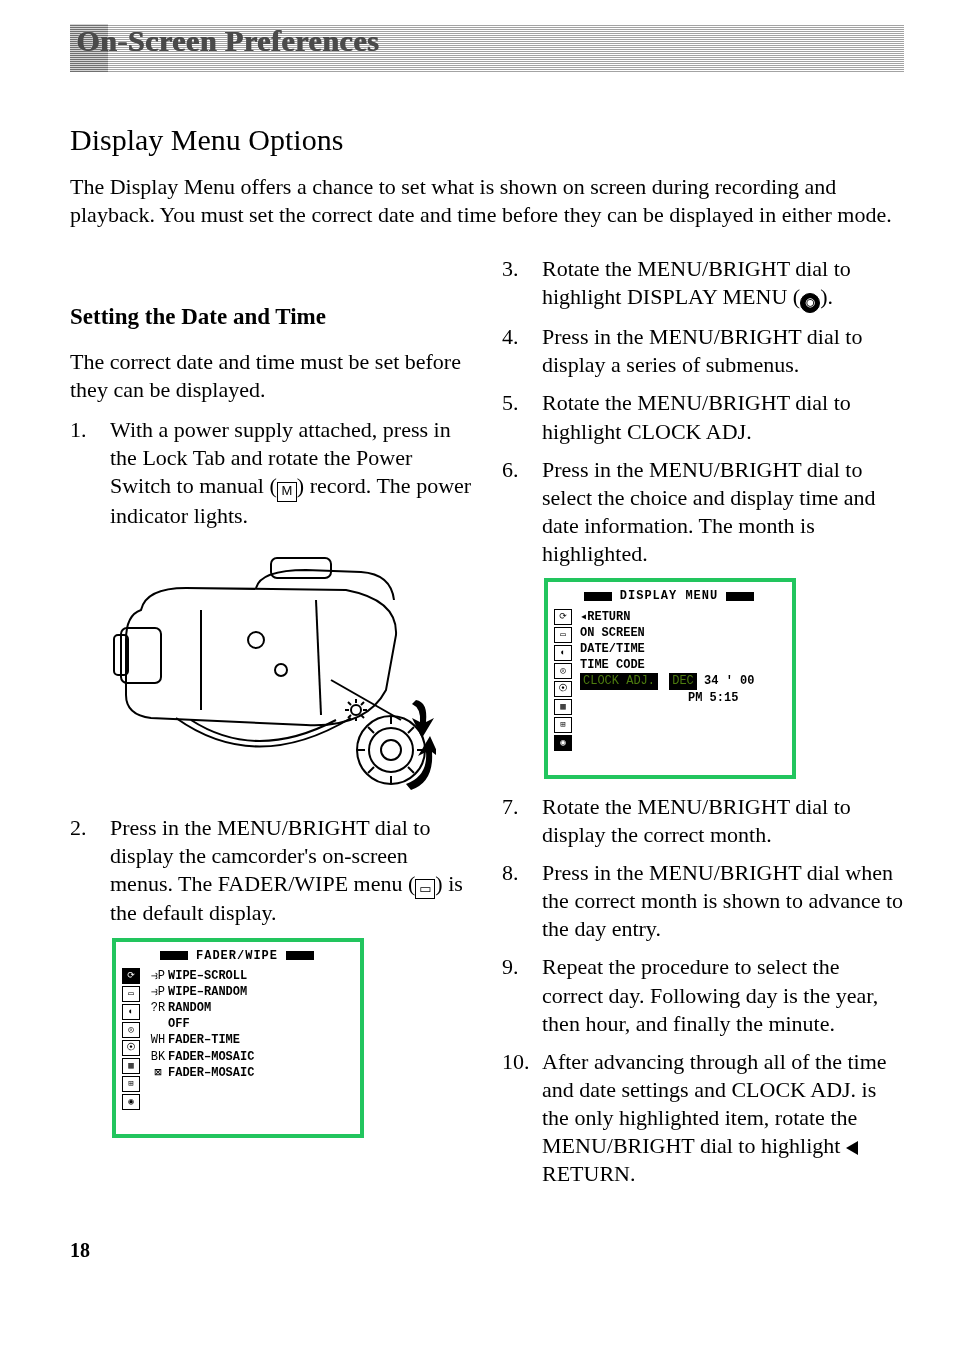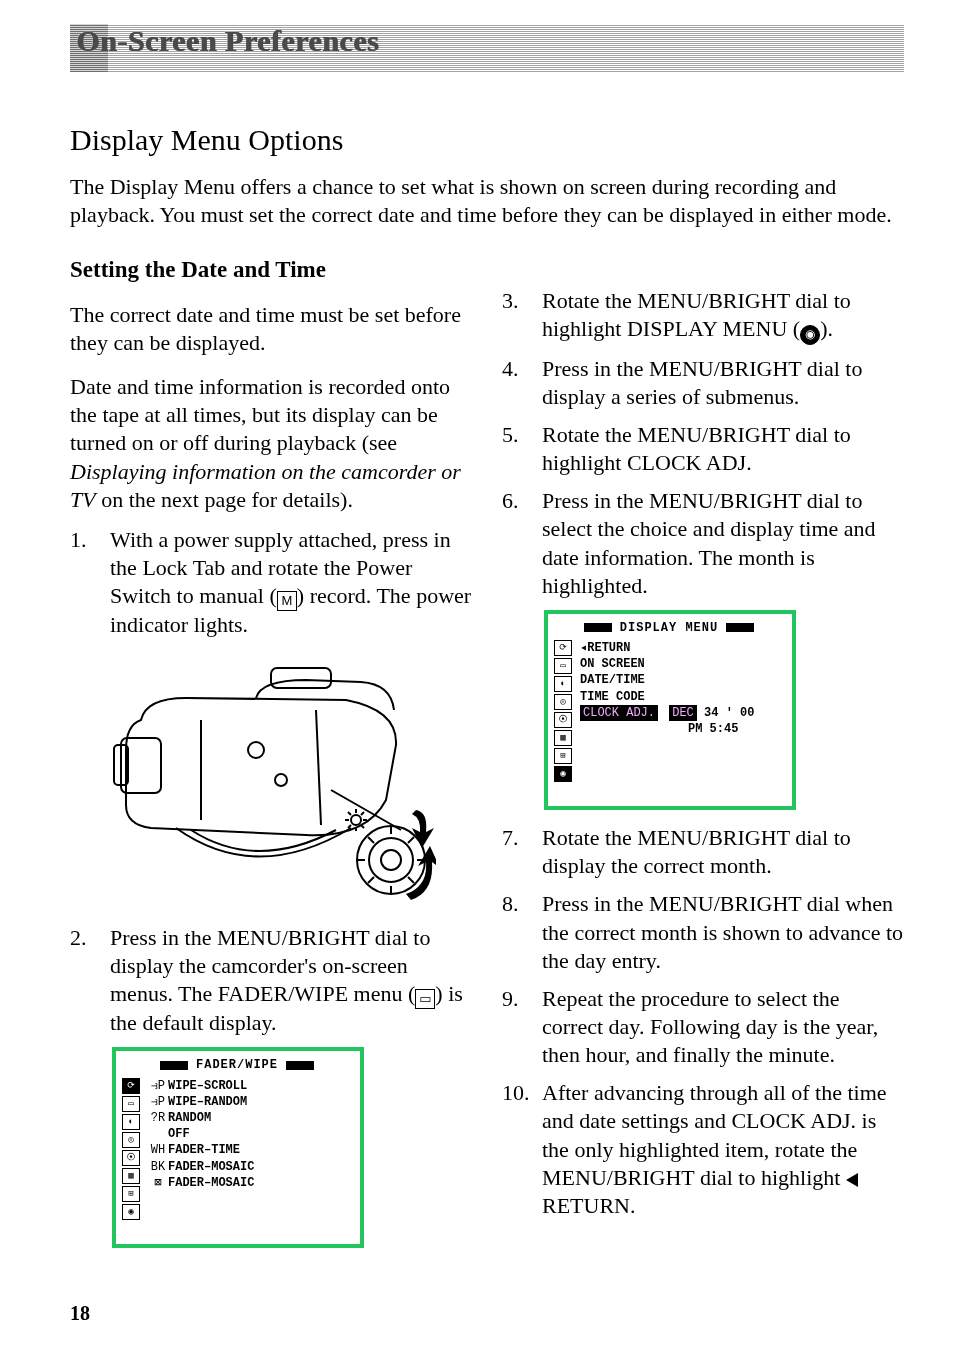--- a/index.html
+++ b/index.html
@@ -137,21 +137,21 @@
   }
   .menu-lines { flex: 1; padding-left: 6px; }
   .menu-line { white-space: nowrap; }
   .menu-line .wico {
     display: inline-block;
     width: 20px;
     text-align: center;
   }
   .hl {
     background: #000;
-    color: #f0abfc;
+    color: #4d7c0f;
     padding: 0 3px;
     display: inline-block;
   }
   .menu2 .date-row { display: inline-block; padding-left: 4px; }
 
   
   .glyphbox {
     display: inline-flex;
     align-items: center; justify-content: center;
     border: 1.5px solid #000;
@@ -193,25 +193,20 @@
 
   <h1 class="section">Display Menu Options</h1>
 
   <p class="intro">The Display Menu offers a chance to set what is shown on screen during recording and playback. You must set the correct date and time before they can be displayed in either mode.</p>
 
   <div class="columns">
 
     <div class="col">
       <h2 class="sub">Setting the Date and Time</h2>
       <p>The correct date and time must be set before they can be displayed.</p>
-      <p>
-        <span>Date and time information is recorded onto the tape at all times, but its display can be turned on or off during playback (see </span>
-        <span class="ital">Displaying information on the camcorder or TV</span>
-        <span> on the next page for details).</span>
-      </p>
 
       <ol class="steps">
         <li>
           <span class="num">1.</span>
           <span class="body">
             <span>With a power supply attached, press in the Lock Tab and rotate the Power Switch to manual (</span><span class="glyphbox">M</span><span>) record. The power indicator lights.</span>
           </span>
         </li>
       </ol>
 
@@ -358,21 +353,21 @@
             <div class="menu-line"><b>ON  SCREEN</b></div>
             <div class="menu-line"><b>DATE/TIME</b></div>
             <div class="menu-line"><b>TIME  CODE</b></div>
             <div class="menu-line">
               <span class="hl">CLOCK ADJ.</span>
               <span class="date-row">
                 <span class="hl">DEC</span>
                 <b>34 ' 00</b>
               </span>
             </div>
-            <div class="menu-line" style="padding-left:108px;"><b>PM   5:45</b></div>
+            <div class="menu-line" style="padding-left:108px;"><b>PM   5:15</b></div>
           </div>
         </div>
       </div>
 
       <ol class="steps">
         <li>
           <span class="num">7.</span>
           <span class="body">Rotate the MENU/BRIGHT dial to display the correct month.</span>
         </li>
         <li>

